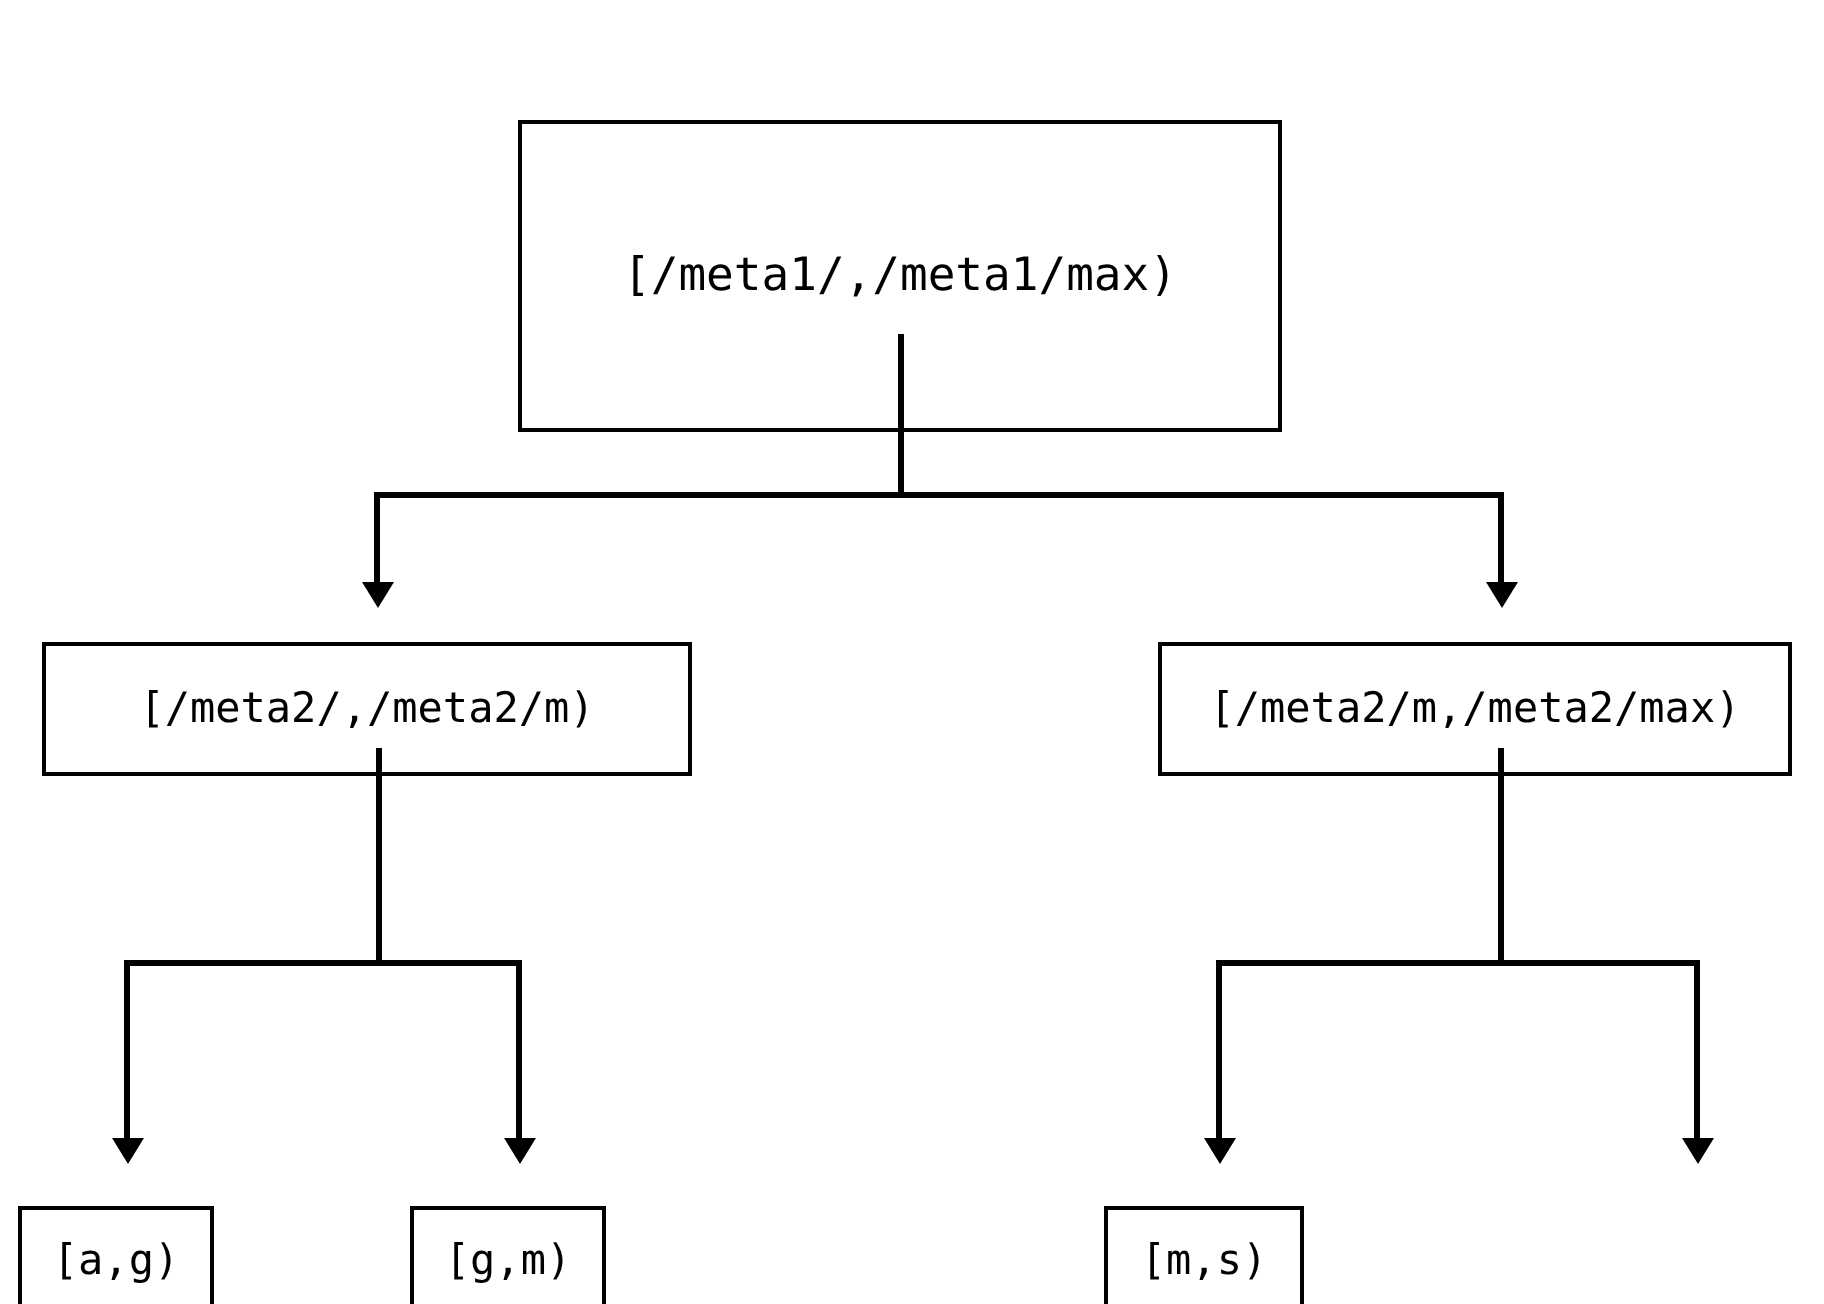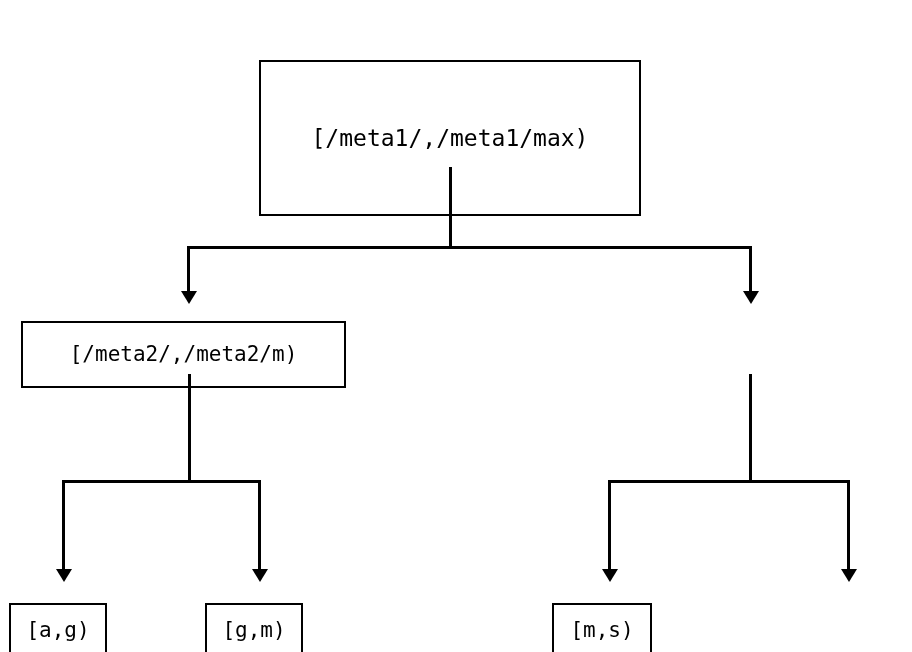--- a/index.html
+++ b/index.html
@@ -116,20 +116,23 @@
   <div class="edge-v e-root-stem"></div>
   <div class="edge-h e-root-bar"></div>
   <div class="edge-v e-root-drop-l"></div>
   <div class="edge-v e-root-drop-r"></div>
   <div class="arrow-head a-root-l"></div>
   <div class="arrow-head a-root-r"></div>
 
   <div class="node-box node-lvl2 node-lvl2-left">
     <span class="node-label">[/meta2/,/meta2/m)</span>
   </div>
+  <div class="node-box node-lvl2 node-lvl2-right">
+    <span class="node-label">[/meta2/m,/meta2/max)</span>
+  </div>
 
   <div class="edge-v e-l2l-stem"></div>
   <div class="edge-h e-l2l-bar"></div>
   <div class="edge-v e-l2l-drop-l"></div>
   <div class="edge-v e-l2l-drop-r"></div>
   <div class="arrow-head a-l2l-l"></div>
   <div class="arrow-head a-l2l-r"></div>
 
   <div class="edge-v e-l2r-stem"></div>
   <div class="edge-h e-l2r-bar"></div>

